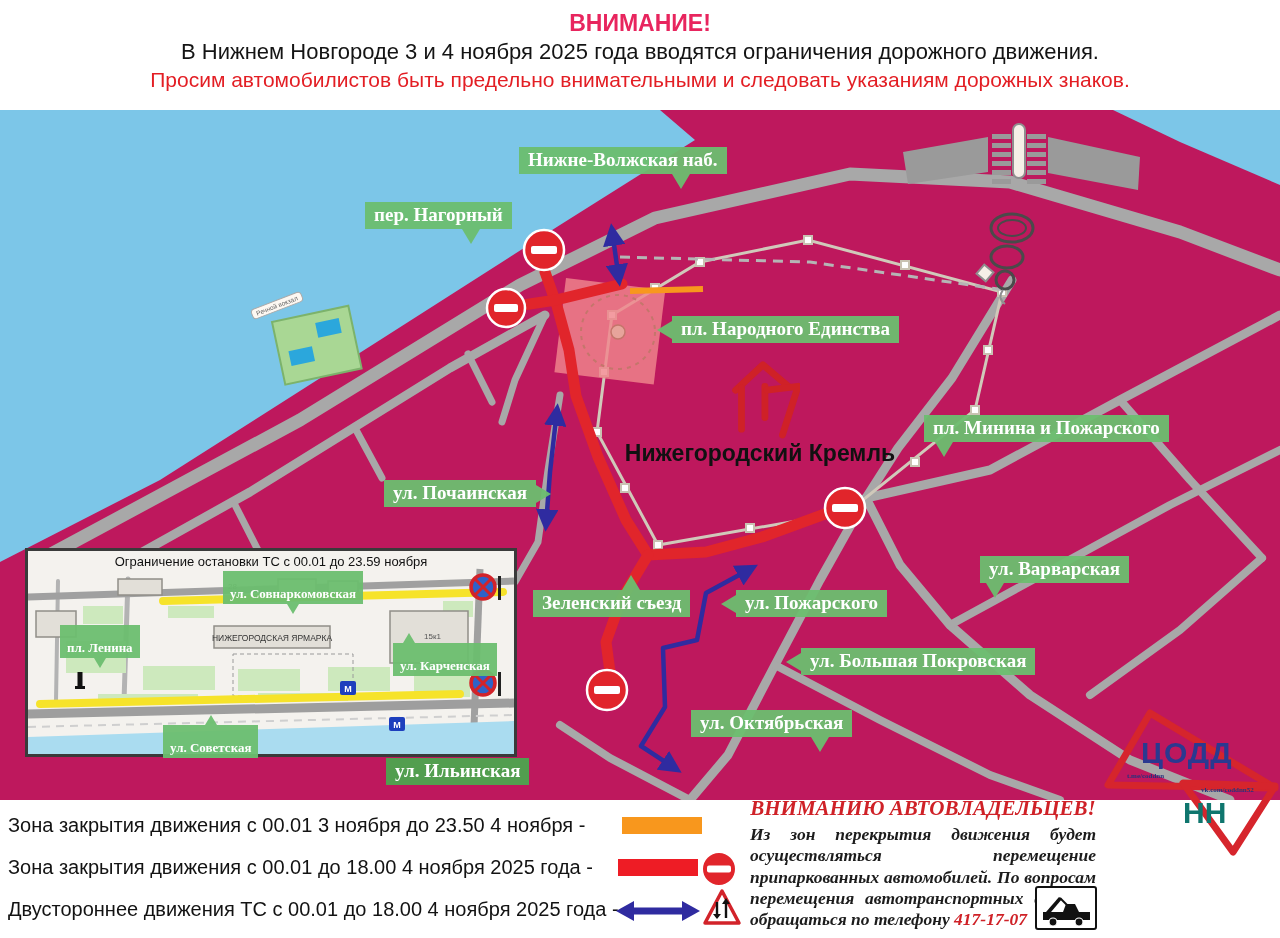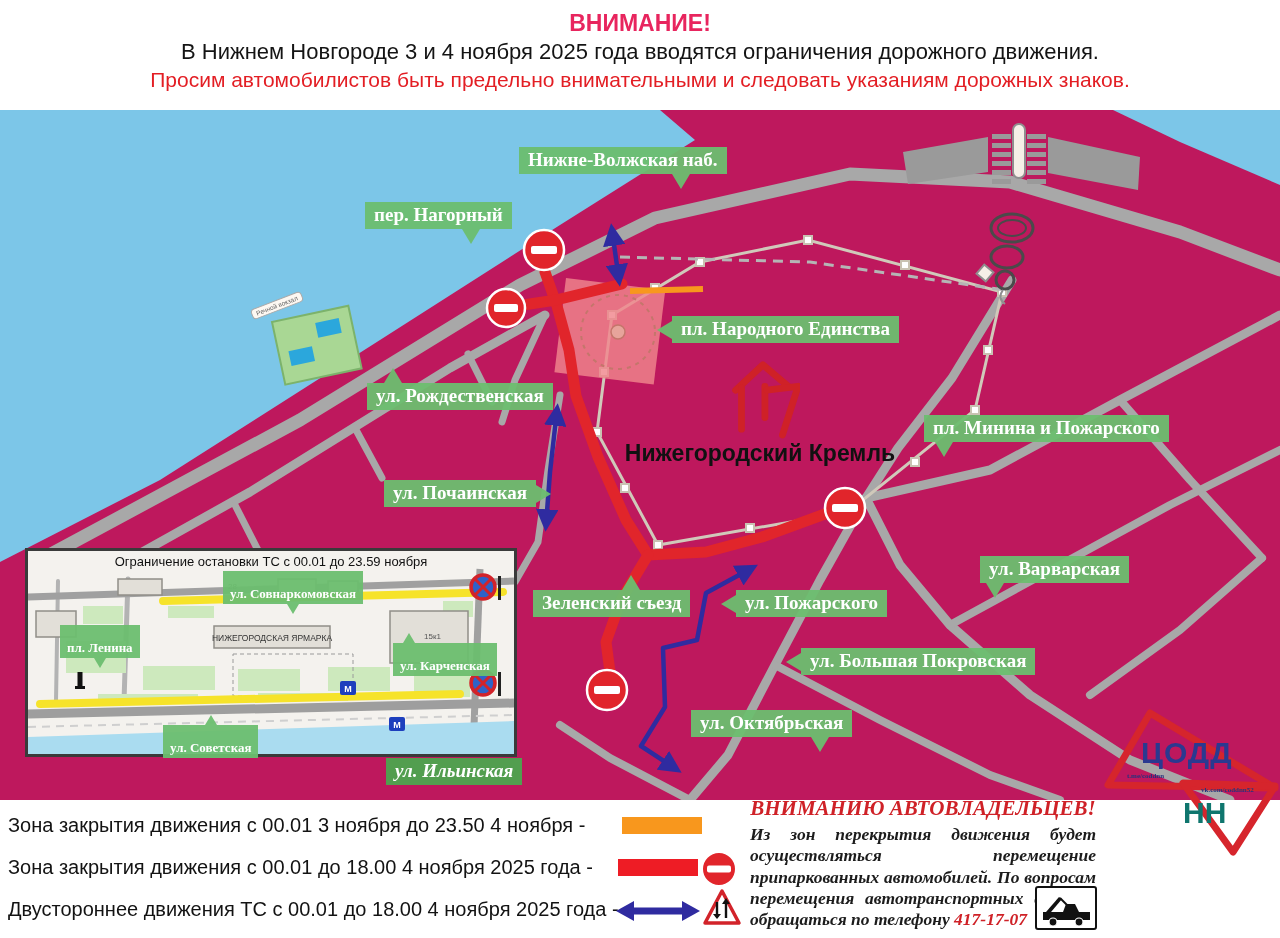--- a/index.html
+++ b/index.html
@@ -8,21 +8,21 @@
   
   .hdr{position:absolute;left:0;top:0;width:1280px;height:110px;background:#fff;text-align:center;}
   .h-title{position:absolute;left:0;top:10px;width:100%;font-size:23px;font-weight:bold;color:#e8255e;}
   .h-line1{position:absolute;left:0;top:39px;width:100%;font-size:22px;color:#141414;}
   .h-line2{position:absolute;left:0;top:68px;width:100%;font-size:21px;color:#e31e24;}
   
   .map{position:absolute;left:0;top:110px;width:1280px;height:690px;overflow:hidden;background:#be185d;}
   .map svg.base{position:absolute;left:0;top:0;}
   .glabel{position:absolute;background:rgba(108,190,111,.95);color:#fff;font:bold 19px "Liberation Serif",serif;
           padding:2px 9px 3px;white-space:nowrap;z-index:5;}
-  .glabel.dark{background:rgba(78,163,78,.97);font-style:italic;}
+  .glabel.dark{background:rgba(78,163,78,.97);}
   .ptr-down::after,.ptr-up::after,.ptr-left::after,.ptr-right::after{content:"";position:absolute;width:0;height:0;}
   .ptr-down::after{top:100%;left:var(--px,50%);margin-left:-9px;border:9px solid transparent;border-top:15px solid rgba(108,190,111,.95);}
   .ptr-up::after{bottom:100%;left:var(--px,50%);margin-left:-9px;border:9px solid transparent;border-bottom:15px solid rgba(108,190,111,.95);}
   .ptr-left::after{right:100%;top:50%;margin-top:-9px;border:9px solid transparent;border-right:15px solid rgba(108,190,111,.95);}
   .ptr-right::after{left:100%;top:50%;margin-top:-9px;border:9px solid transparent;border-left:15px solid rgba(108,190,111,.95);}
   .kremlin-name{position:absolute;left:610px;top:330px;width:300px;text-align:center;
           font:bold 23px "Liberation Sans",sans-serif;color:#111;z-index:4;}
   .kremlin-icon{position:absolute;left:722px;top:246px;z-index:4;}
   .river-station{position:absolute;left:250px;top:190px;transform:rotate(-21deg);font-size:6.5px;color:#666;
           background:#fdf8f2;border:1px solid #a9a9a9;border-radius:4px;padding:1px 4px;z-index:3;}
@@ -186,21 +186,20 @@
 
       <g stroke="#2f2ba0" stroke-width="4.5" fill="none" stroke-linejoin="round">
         <polyline points="612,120 619,170" marker-start="url(#barr)" marker-end="url(#barr)"></polyline>
         <polyline points="557,300 550,362 546,415" marker-start="url(#barr)" marker-end="url(#barr)"></polyline>
         <path d="M752,458 L706,483 L697,530 L663,538 L665,597 L641,636 L676,659" marker-start="url(#barr)" marker-end="url(#barr)"></path>
       </g>
     </svg>
 
     <div class="glabel ptr-down" style="left:519px;top:37px;--px:78%">Нижне-Волжская наб.</div>
     <div class="glabel ptr-down" style="left:365px;top:92px;--px:72%">пер. Нагорный</div>
-    <div class="glabel ptr-up" style="left:367px;top:273px;--px:14%">ул. Рождественская</div>
     <div class="glabel ptr-left" style="left:672px;top:206px">пл. Народного Единства</div>
     <div class="glabel ptr-down" style="left:924px;top:305px;--px:8%">пл. Минина и Пожарского</div>
     <div class="glabel ptr-right" style="left:384px;top:370px">ул. Почаинская</div>
     <div class="glabel ptr-up" style="left:533px;top:480px;--px:62%">Зеленский съезд</div>
     <div class="glabel ptr-left" style="left:736px;top:480px">ул. Пожарского</div>
     <div class="glabel ptr-down" style="left:980px;top:446px;--px:10%">ул. Варварская</div>
     <div class="glabel ptr-left" style="left:801px;top:538px">ул. Большая Покровская</div>
     <div class="glabel ptr-down" style="left:691px;top:600px;--px:80%">ул. Октябрьская</div>
     <div class="glabel dark" style="left:386px;top:648px">ул. Ильинская</div>
 

